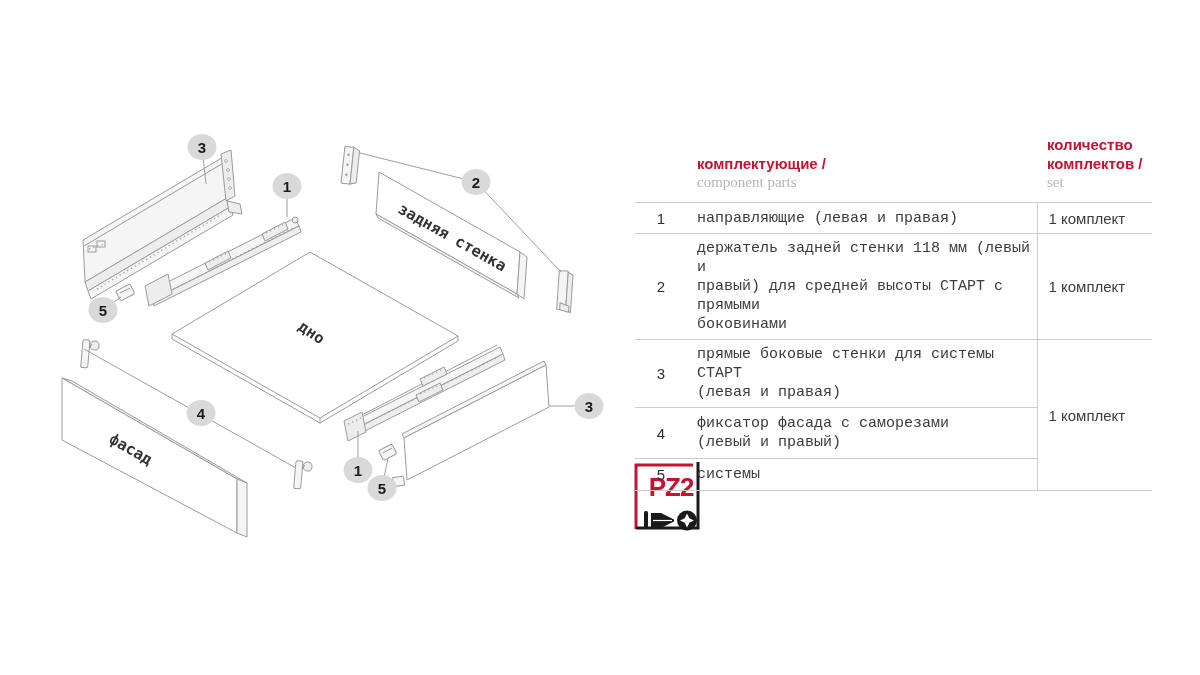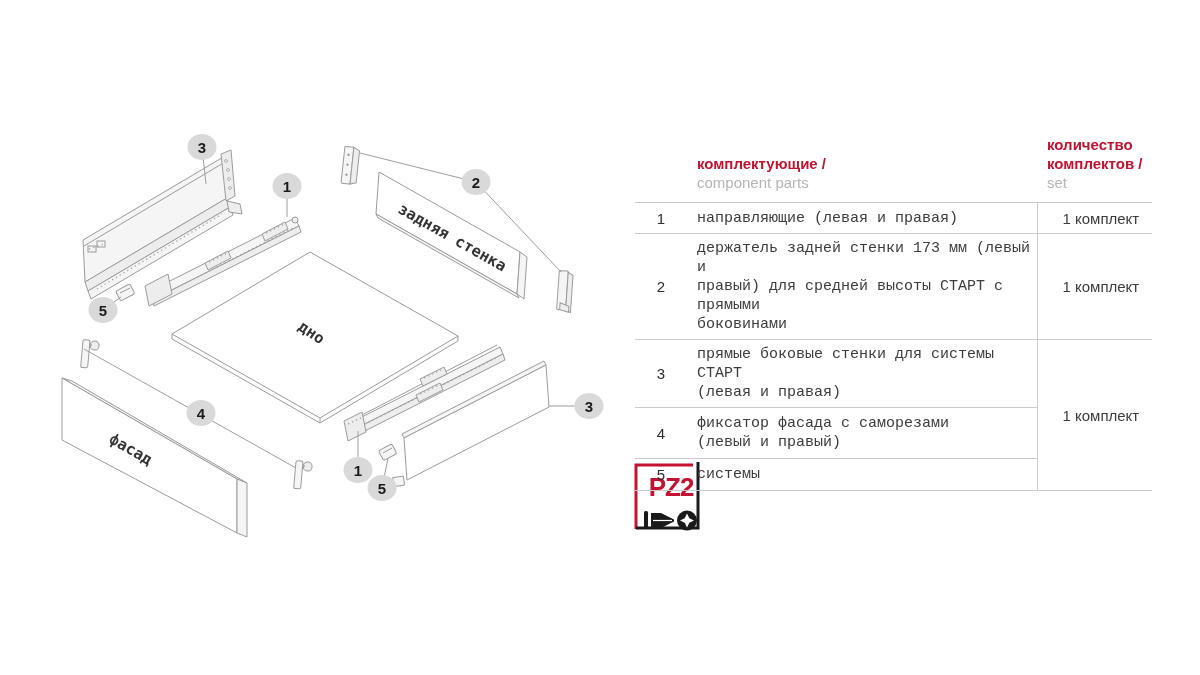--- a/index.html
+++ b/index.html
@@ -7,25 +7,25 @@
          font-family:"Liberation Sans",sans-serif;}
   svg{position:absolute;left:0;top:0;}
 
   
   table.parts{position:absolute;left:635px;top:135px;width:517px;border-collapse:collapse;
               table-layout:fixed;font-family:"Liberation Sans",sans-serif;
               font-size:15px;line-height:19px;color:#3c3c3c;}
   table.parts thead tr{height:62px;}
   table.parts thead td{vertical-align:bottom;padding:0 0 10px 10px;border-bottom:1px solid #ccc;}
   .hdr-title{color:#c41230;font-weight:bold;}
-  .hdr-sub{color:#b5b5b5;}
+  .hdr-sub{color:#b5b5b5;font-family:Liberation Serif, serif;}
   table.parts tbody td{border-bottom:1px solid #ccc;vertical-align:middle;}
   td.num{text-align:center;color:#2e2e2e;}
   td.part{padding:5px 6px 5px 10px;white-space:pre-line;font-family:Liberation Mono, monospace;}
-  td.qty{border-left:1px solid #ccc;padding-left:25px;}
+  td.qty{border-left:1px solid #ccc;padding-left:11px;}
   tbody tr.r1{height:31px;} tbody tr.r2{height:65px;} tbody tr.r3{height:49px;}
   tbody tr.r4{height:51px;} tbody tr.r5{height:32px;}
 
   
   .ln{fill:none;stroke:#9b9b9b;stroke-width:1;}
   .face{fill:#ffffff;stroke:#9b9b9b;stroke-width:1;}
   .metal{fill:#f5f5f5;stroke:#9b9b9b;stroke-width:1;}
   .metal2{fill:#ededed;stroke:#9b9b9b;stroke-width:1;}
   .leader{fill:none;stroke:#9e9e9e;stroke-width:1;}
   .callout-c{fill:#d9d9d9;}
@@ -222,21 +222,21 @@
       </tr>
     </thead>
     <tbody>
       <tr class="r1">
         <td class="num">1</td>
         <td class="part">направляющие (левая и правая)</td>
         <td class="qty">1 комплект</td>
       </tr>
       <tr class="r2">
         <td class="num">2</td>
-        <td class="part">держатель задней стенки 173 мм (левый и
+        <td class="part">держатель задней стенки 118 мм (левый и
 правый) для средней высоты СТАРТ с прямыми
 боковинами</td>
         <td class="qty">1 комплект</td>
       </tr>
       <tr class="r3">
         <td class="num">3</td>
         <td class="part">прямые боковые стенки для системы СТАРТ
 (левая и правая)</td>
         <td class="qty" rowspan="3">1 комплект</td>
       </tr>

